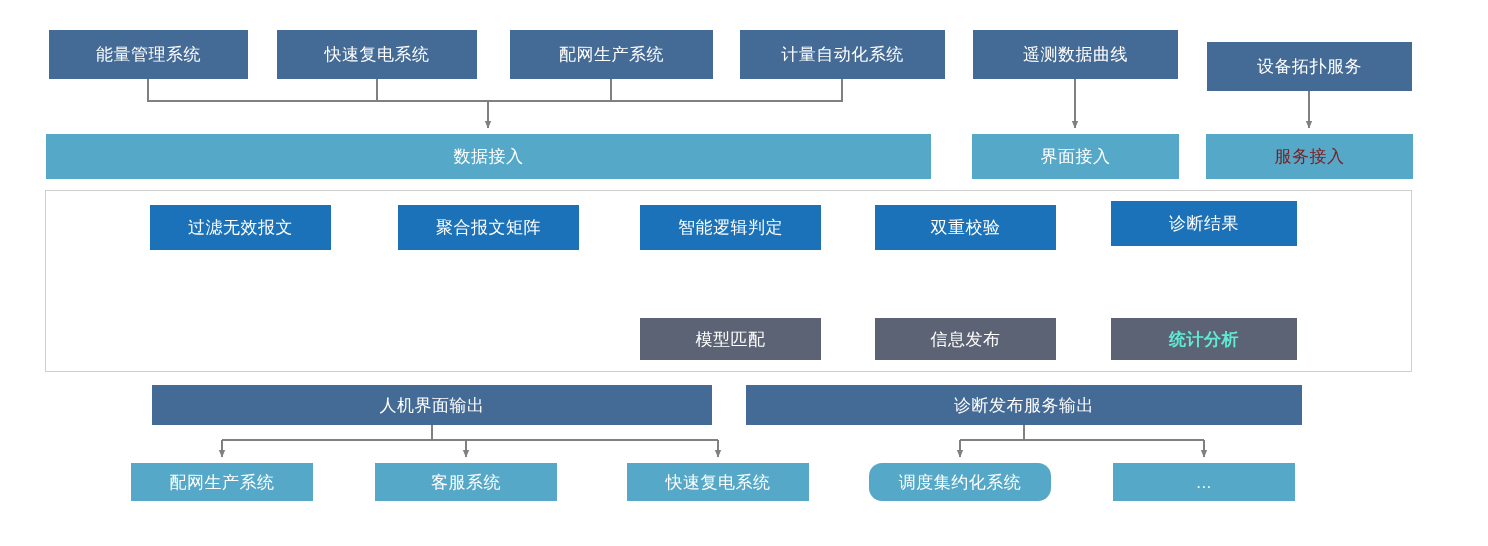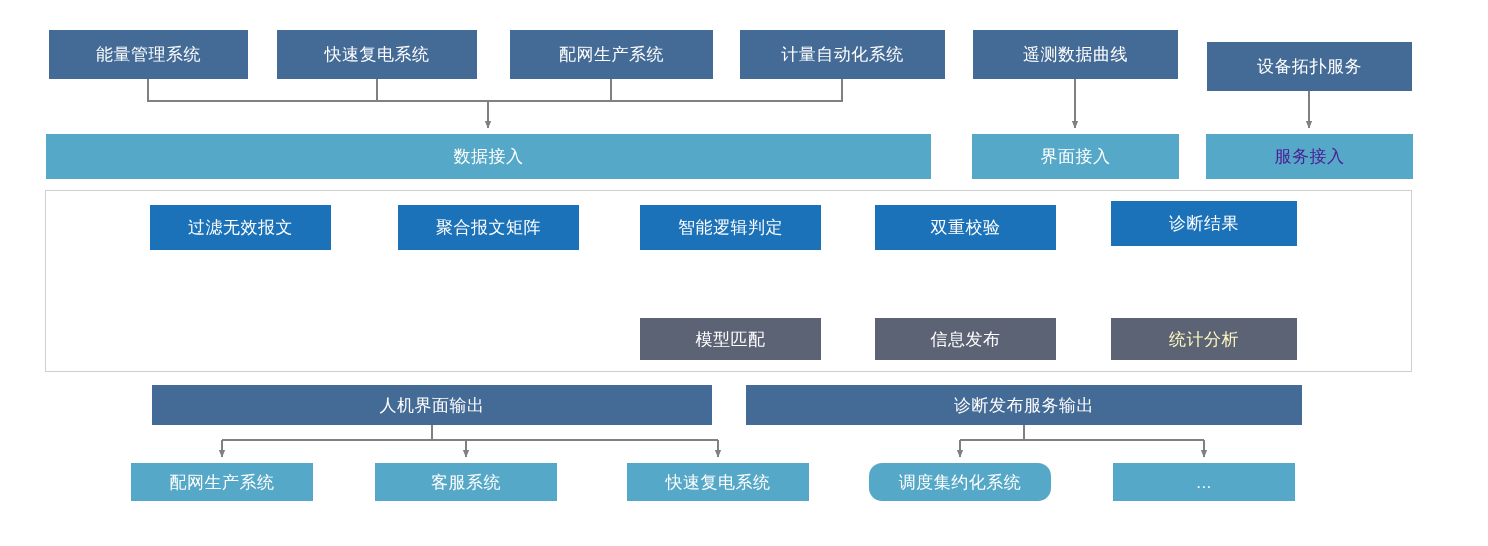--- a/index.html
+++ b/index.html
@@ -124,21 +124,21 @@
   <div class="node src-box" style="left: 1207px; top: 42px; width: 205px; height: 49px; background: rgb(68, 106, 150); color: rgb(255, 255, 255);">
       <span>设备拓扑服务</span>
     </div>
 
   <div class="node access-bar" style="left: 46px; top: 134px; width: 885px; height: 45px; background: rgb(85, 168, 199); color: rgb(255, 255, 255);">
       <span>数据接入</span>
     </div>
   <div class="node access-bar" style="left: 972px; top: 134px; width: 207px; height: 45px; background: rgb(85, 168, 199); color: rgb(255, 255, 255);">
       <span>界面接入</span>
     </div>
-  <div class="node access-bar" style="left: 1206px; top: 134px; width: 207px; height: 45px; background: rgb(85, 168, 199); color: #4c1d95;">
+  <div class="node access-bar" style="left: 1206px; top: 134px; width: 207px; height: 45px; background: rgb(85, 168, 199); color: #7f1d1d;">
       <span>服务接入</span>
     </div>
 
   <div class="frame" style="left: 45px; top: 190px; width: 1367px; height: 182px; border-color: rgb(207, 207, 207);"></div>
 
   <div class="node pipe-box" style="left: 150px; top: 205px; width: 181px; height: 45px; background: rgb(28, 114, 184); color: rgb(255, 255, 255);">
       <span>过滤无效报文</span>
     </div>
   <div class="node pipe-box" style="left: 640px; top: 205px; width: 181px; height: 45px; background: rgb(28, 114, 184); color: rgb(255, 255, 255);">
       <span>智能逻辑判定</span>
@@ -152,21 +152,21 @@
   <div class="node pipe-box" style="left: 1111px; top: 201px; width: 186px; height: 45px; background: rgb(28, 114, 184); color: rgb(255, 255, 255);">
       <span>诊断结果</span>
     </div>
 
   <div class="node gray-box" style="left: 640px; top: 318px; width: 181px; height: 42px; background: rgb(92, 99, 116); color: rgb(255, 255, 255);">
       <span>模型匹配</span>
     </div>
   <div class="node gray-box" style="left: 875px; top: 318px; width: 181px; height: 42px; background: rgb(92, 99, 116); color: rgb(255, 255, 255);">
       <span>信息发布</span>
     </div>
-  <div class="node gray-box" style="left: 1111px; top: 318px; width: 186px; height: 42px; background: rgb(92, 99, 116); color: #fef9c3;">
+  <div class="node gray-box" style="left: 1111px; top: 318px; width: 186px; height: 42px; background: rgb(92, 99, 116); color: #5eead4; font-weight: bold;">
       <span>统计分析</span>
     </div>
 
   <div class="node output-bar" style="left: 152px; top: 385px; width: 560px; height: 40px; background: rgb(68, 106, 150); color: rgb(255, 255, 255);">
       <span>人机界面输出</span>
     </div>
   <div class="node output-bar" style="left: 746px; top: 385px; width: 556px; height: 40px; background: rgb(68, 106, 150); color: rgb(255, 255, 255);">
       <span>诊断发布服务输出</span>
     </div>
 

